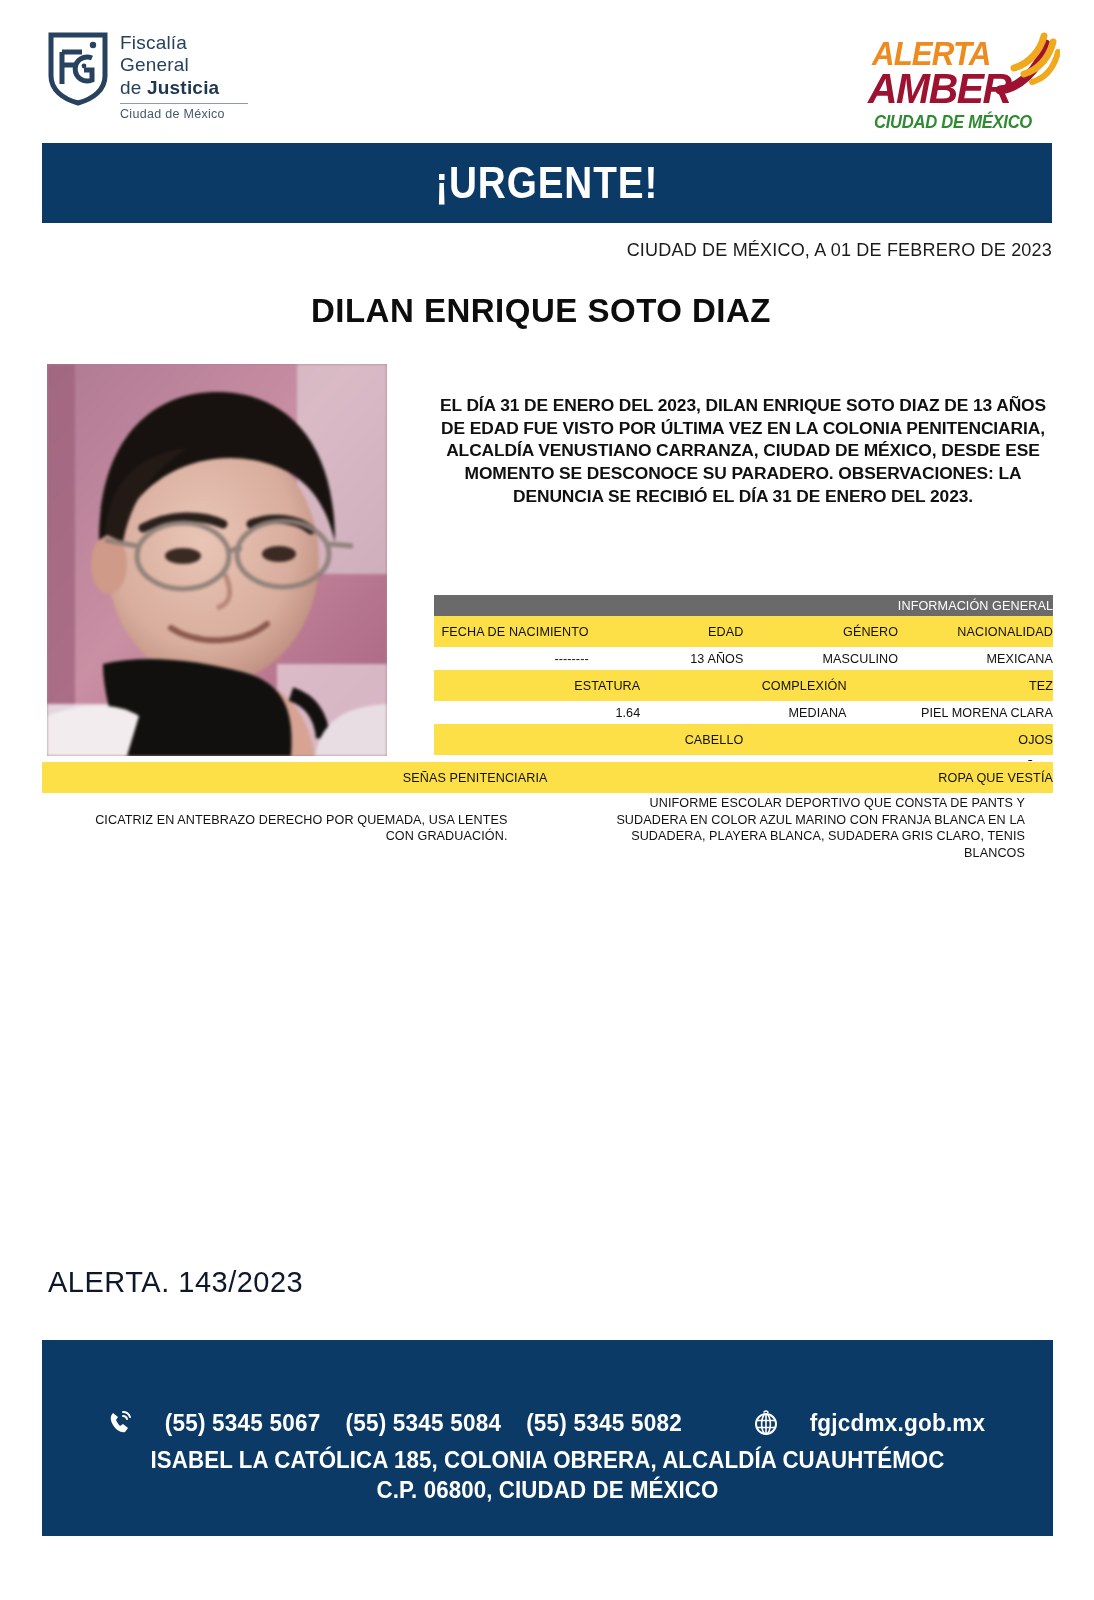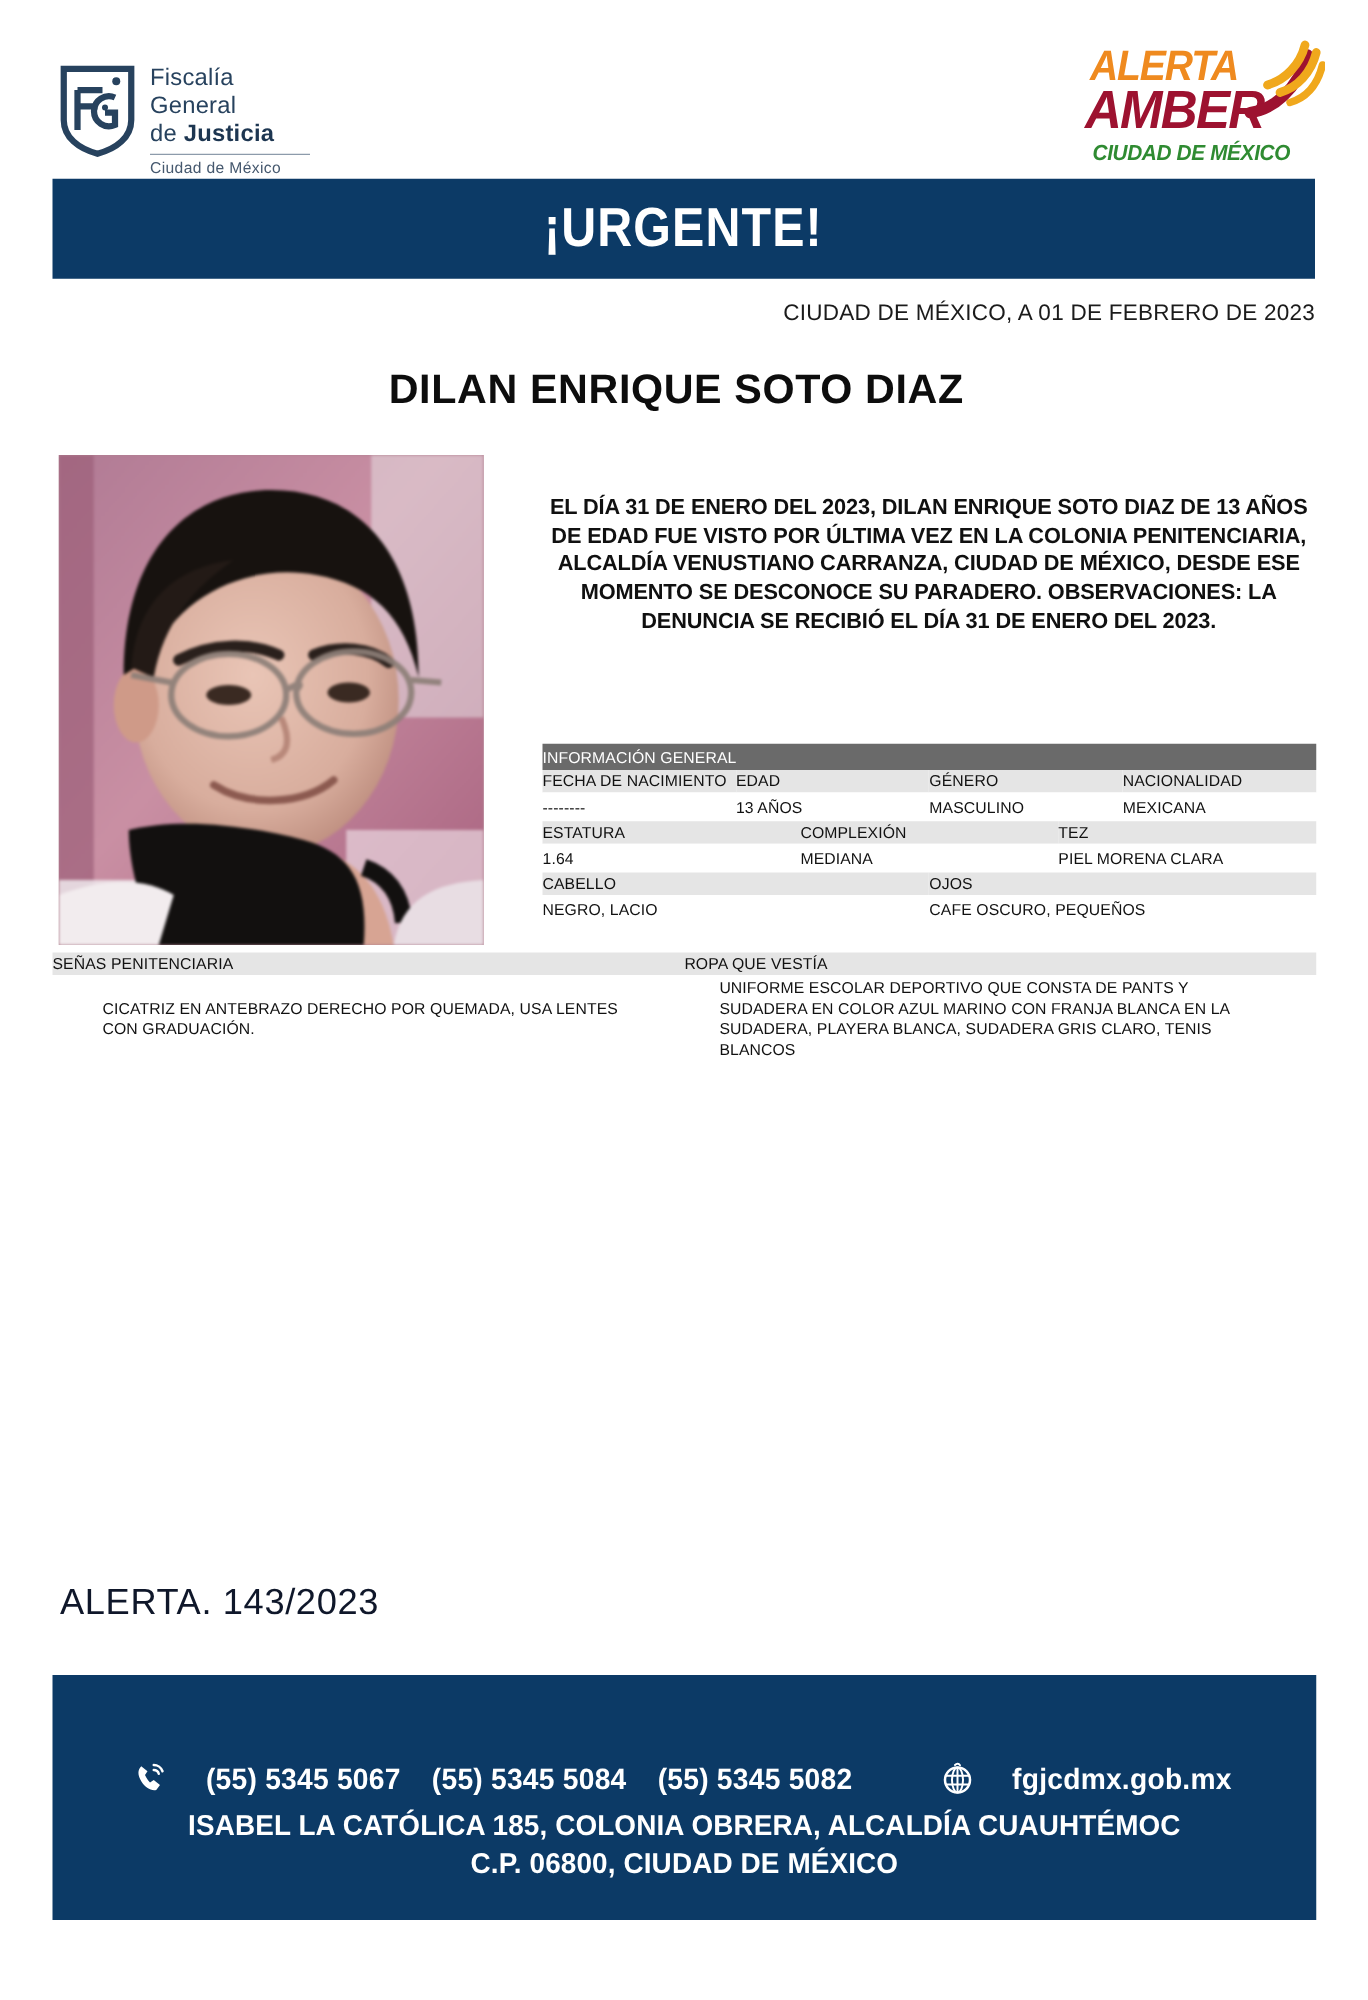--- a/index.html
+++ b/index.html
@@ -25,21 +25,21 @@
   
   .header {
     position: absolute;
     left: 0; top: 0;
     width: 1094px;
     height: 140px;
   }
 
   .fgj-logo {
     position: absolute;
-    left: 48px; top: 52px;
+    left: 48px; top: 32px;
     display: flex;
     align-items: flex-start;
   }
   .fgj-shield { width: 60px; height: 74px; display:block; }
   .fgj-words {
     margin-left: 12px;
     line-height: 1.18;
     color: #27425e;
     font-size: 19px;
     font-weight: 400;
@@ -150,36 +150,36 @@
   }
 
   
   .tbl {
     position: absolute;
     border-collapse: collapse;
     table-layout: fixed;
   }
   .tbl td {
     padding: 0;
-    text-align: left;
+    text-align: right;
     vertical-align: middle;
     font-size: 12.6px;
     letter-spacing: .1px;
     color: #111;
   }
   .r-title {
     background: #6a6a6a;
     color: #ffffff !important;
     height: 21px;
     font-size: 13px;
   }
   .r-head {
-    background: #e5e5e5;
+    background: #fde047;
     color: #111 !important;
-    height: 18px;
+    height: 31px;
     margin-top: 39px;
   }
   .r-val { background: #ffffff; height: 23px; }
   .r-val-tall { background: #ffffff; height: 46px; line-height: 1.32; }
 
   #general-table { left: 434px; top: 595px; width: 619px; }
   #marks-table   { left: 42px;  top: 762px; width: 1011px; }
   #facts-table   { left: 42px;  top: 856px; width: 1011px; }
 
   .alerta-number {

